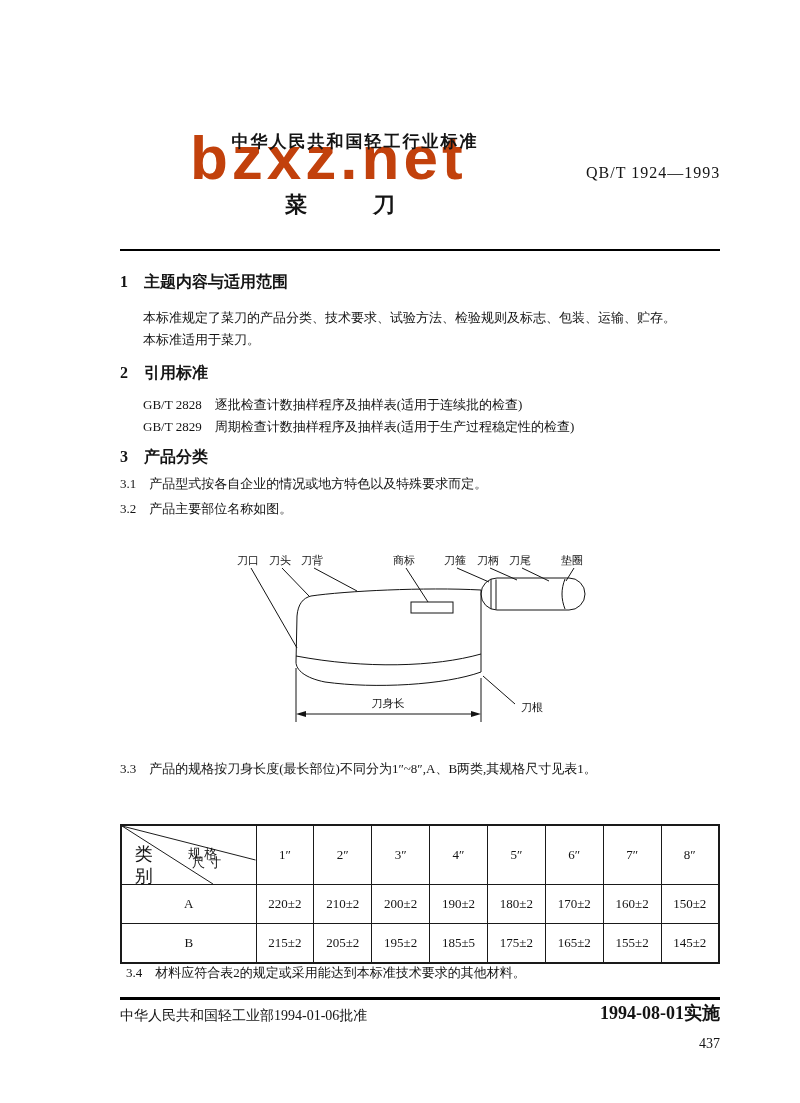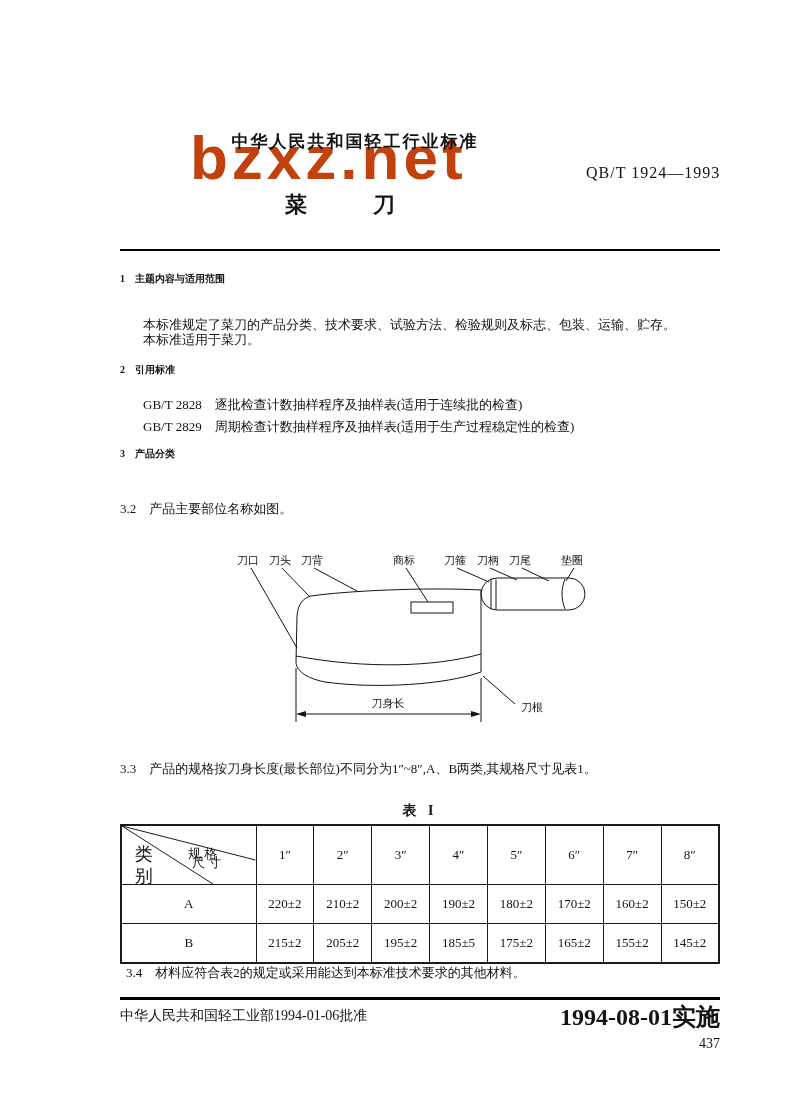--- a/index.html
+++ b/index.html
@@ -17,24 +17,24 @@
   }
   .layer{position:absolute;inset:0;z-index:1;}
   
   .org-title{left:120px;top:130px;width:470px;text-align:center;
     font-weight:bold;font-size:17px;letter-spacing:2px;}
   .std-no{left:586px;top:164px;font-size:16px;letter-spacing:1px;}
   .doc-title{left:120px;top:190px;width:440px;text-align:center;
     font-weight:bold;font-size:22px;}
   .rule-top{left:120px;top:249px;width:600px;height:2px;background:#000;}
   
-  .h{font-weight:bold;font-size:10px;}
+  .h{font-weight:bold;font-size:16px;}
   .p{font-size:13px;}
   .s1-heading{left:120px;top:272px;}
-  .s1-p1{left:143px;top:309px;margin-top:7px;}
+  .s1-p1{left:143px;top:309px;}
   .s1-p2{left:143px;top:331px;}
   .s2-heading{left:120px;top:363px;}
   .ref1{left:143px;top:396px;}
   .ref2{left:143px;top:418px;}
   .s3-heading{left:120px;top:447px;}
   .i31{left:120px;top:475px;}
   .i32{left:120px;top:500px;}
   .i33{left:120px;top:760px;}
   .i34{left:126px;top:964px;}
   
@@ -52,21 +52,21 @@
   td.corner{position:relative;}
   td.corner svg{position:absolute;left:0;top:0;width:100%;height:100%;}
   .c-top{position:absolute;left:66px;top:19px;font-size:13px;}
   .c-mid{position:absolute;left:70px;top:28px;font-size:13px;}
   .c-bottom{position:absolute;left:11px;top:18px;width:1.2em;
     line-height:1.2;font-size:18px;text-align:center;}
   
   .rule-bottom{left:120px;top:997px;width:600px;height:3px;background:#000;}
   .approval{left:120px;top:1007px;font-size:14px;}
   .implementation{left:500px;top:1001px;width:220px;text-align:right;
-    font-size:24px;font-weight:bold;}
+    font-size:18px;font-weight:bold;}
   .pageno{left:650px;top:1036px;width:70px;text-align:right;font-size:14px;}
 </style>
 </head>
 <body>
 
 <div class="abs watermark">bzxz.net</div>
 
 <div class="layer">
 
   <div class="abs org-title">中华人民共和国轻工行业标准</div>
@@ -76,20 +76,21 @@
 
   <div class="abs h s1-heading">1　主题内容与适用范围</div>
   <div class="abs p s1-p1">本标准规定了菜刀的产品分类、技术要求、试验方法、检验规则及标志、包装、运输、贮存。</div>
   <div class="abs p s1-p2">本标准适用于菜刀。</div>
 
   <div class="abs h s2-heading">2　引用标准</div>
   <div class="abs p ref1">GB/T 2828　逐批检查计数抽样程序及抽样表(适用于连续批的检查)</div>
   <div class="abs p ref2">GB/T 2829　周期检查计数抽样程序及抽样表(适用于生产过程稳定性的检查)</div>
 
   <div class="abs h s3-heading">3　产品分类</div>
+  <div class="abs p i31">3.1　产品型式按各自企业的情况或地方特色以及特殊要求而定。</div>
   <div class="abs p i32">3.2　产品主要部位名称如图。</div>
 
   <div class="abs diagram-wrap">
     <svg width="520" height="200" viewBox="0 0 520 200">
       <g font-size="11" text-anchor="middle" fill="#141414" font-family="Liberation Serif, serif">
         <text x="23" y="14">刀口</text>
         <text x="55" y="14">刀头</text>
         <text x="87" y="14">刀背</text>
         <text x="179" y="14">商标</text>
         <text x="230" y="14">刀箍</text>
@@ -120,21 +121,20 @@
         <polygon points="256,164 246,161 246,167" fill="#141414" stroke="none"></polygon>
         <path d="M258,126 L290,154"></path>
       </g>
       <text x="163" y="157" font-size="11" text-anchor="middle" fill="#141414">刀身长</text>
       <text x="296" y="161" font-size="11" fill="#141414">刀根</text>
     </svg>
   </div>
 
   <div class="abs p i33">3.3　产品的规格按刀身长度(最长部位)不同分为1″~8″,A、B两类,其规格尺寸见表1。</div>
 
-  <div class="abs tbl-caption">表 I</div>
 
   <table class="abs spec-table">
     <colgroup>
       <col style="width:135px">
       <col>
         <col>
         <col>
         <col>
         <col>
         <col>

